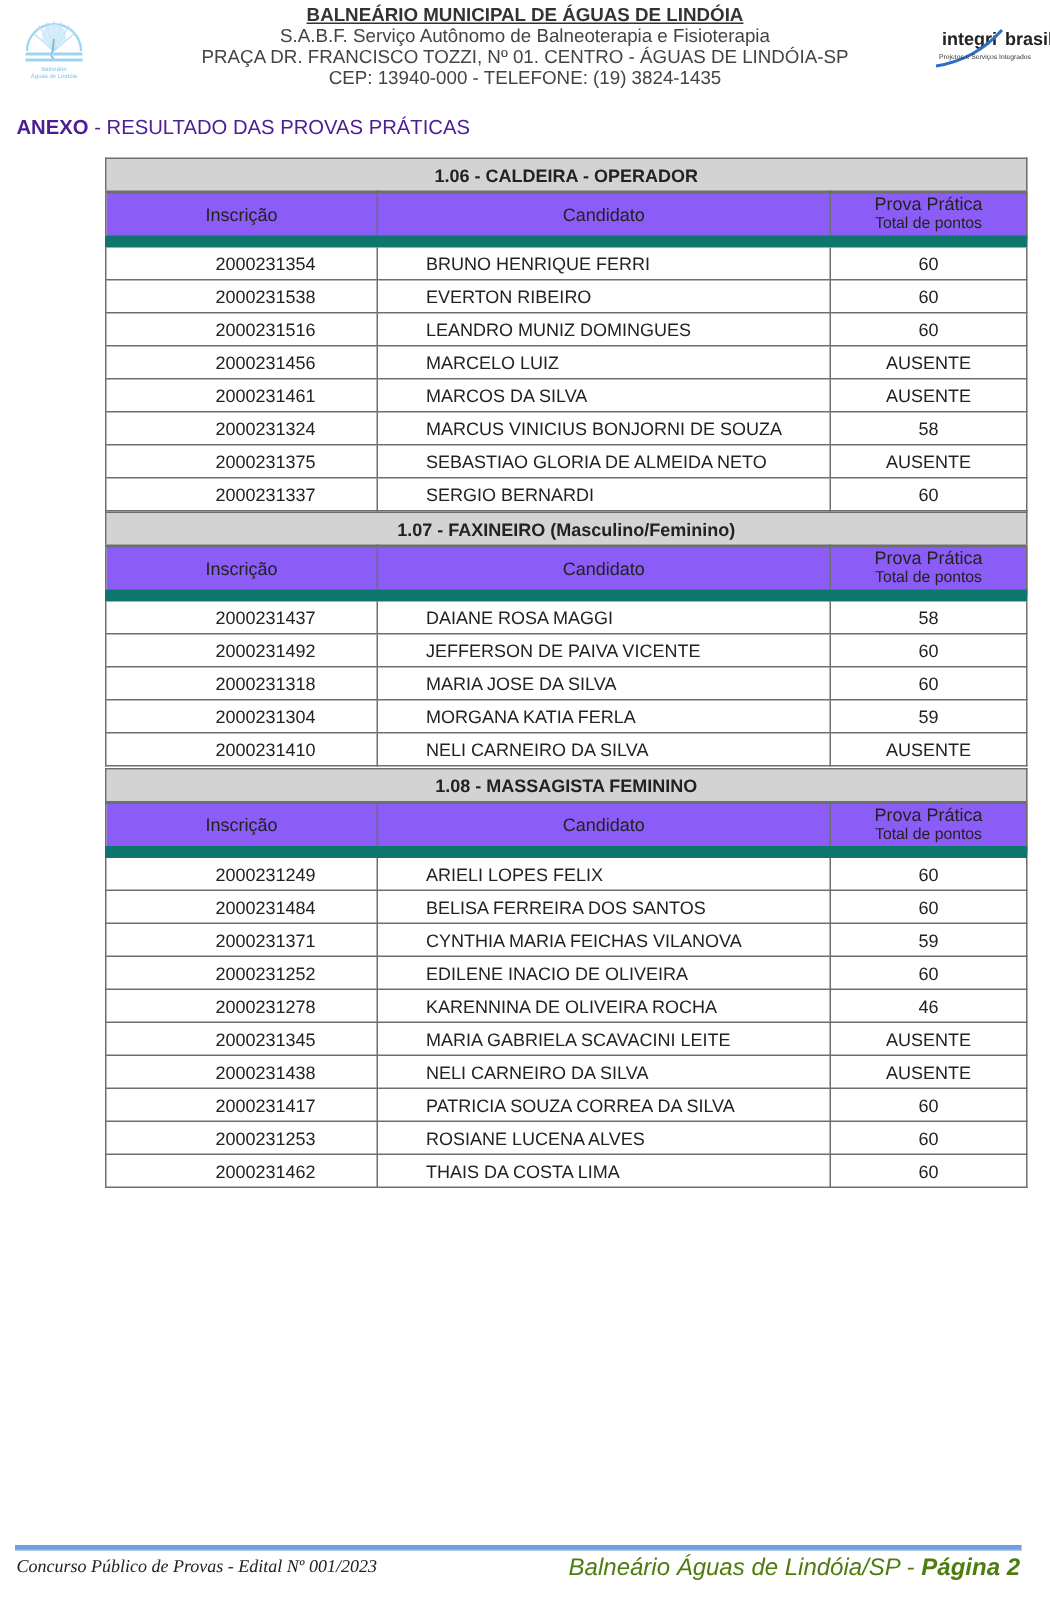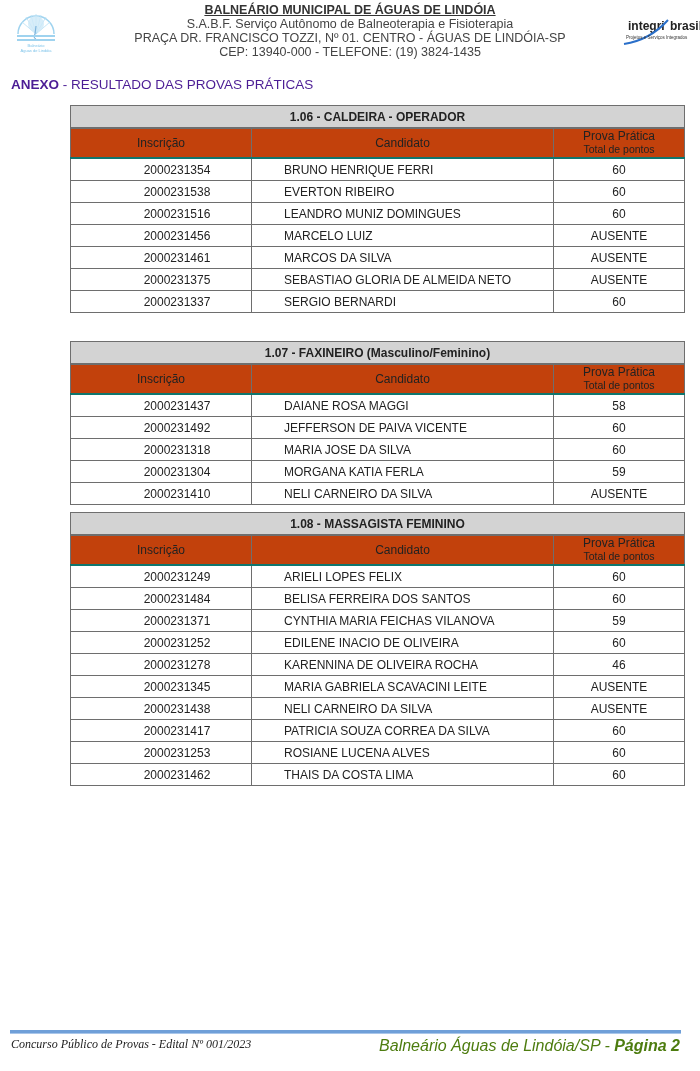--- a/index.html
+++ b/index.html
@@ -12,21 +12,21 @@
   .logo-right { position: absolute; left: 620px; top: 10px; width: 80px; height: 40px; }
   .header-text { position: absolute; left: 0; width: 700px; top: 3px; text-align: center; }
   .header-text div { font-size: 12.5px; line-height: 14px; color: #444; }
   .header-text .h-title { font-weight: bold; text-decoration: underline; color: #333; font-size: 12.5px; }
   .annex { position: absolute; left: 11px; top: 77px; font-size: 13.5px; color: #4c1d95; }
   .annex b { font-weight: bold; }
 
   .tbl { position: absolute; left: 38px; width: 614px; border-collapse: collapse; table-layout: fixed; margin-left: 32px; }
   .tbl td, .tbl th { border: 1px solid #6e6e6e; font-size: 12px; padding: 0; height: 21px; }
   .tbl .t-title { background: #d3d3d3; font-weight: bold; text-align: center; height: 21px; border-bottom: 2px solid #6e6e6e; }
-  .tbl .t-head th { background: #c2410c; font-weight: normal; height: 28px; text-align: center; line-height: 13px; border-bottom: 2px solid #0f766e; }
+  .tbl .t-head th { background: #8b5cf6; font-weight: normal; height: 28px; text-align: center; line-height: 13px; border-bottom: 8px solid #0f766e; }
   .tbl .t-head .sub { font-size: 10.5px; display: block; text-align: center; }
   .tbl td.c-ins { text-align: center; padding-left: 32px; }
   .tbl td.c-name { text-align: left; padding-left: 32px; }
   .tbl td.c-pts { text-align: center; }
   .tbl { border: 1.5px solid #6e6e6e; }
 
   .footer-line { position: absolute; left: 10px; top: 1030px; width: 671px; height: 3px; background: #6f9fd8; border-bottom: 1px solid #a9c6ea; }
   .footer-left { position: absolute; left: 11px; top: 1037px; font-size: 12px; font-style: italic; color: #222; font-family: Liberation Serif, serif; }
   .footer-right { position: absolute; right: 20px; top: 1037px; font-size: 16px; font-style: italic; color: #4d7c0f; }
   .footer-right b { font-weight: bold; }
@@ -107,20 +107,25 @@
         <td class="c-ins">2000231456</td>
         <td class="c-name">MARCELO LUIZ</td>
         <td class="c-pts">AUSENTE</td>
       </tr>
   <tr>
         <td class="c-ins">2000231461</td>
         <td class="c-name">MARCOS DA SILVA</td>
         <td class="c-pts">AUSENTE</td>
       </tr>
   <tr>
+        <td class="c-ins">2000231324</td>
+        <td class="c-name">MARCUS VINICIUS BONJORNI DE SOUZA</td>
+        <td class="c-pts">58</td>
+      </tr>
+  <tr>
         <td class="c-ins">2000231375</td>
         <td class="c-name">SEBASTIAO GLORIA DE ALMEIDA NETO</td>
         <td class="c-pts">AUSENTE</td>
       </tr>
   <tr>
         <td class="c-ins">2000231337</td>
         <td class="c-name">SERGIO BERNARDI</td>
         <td class="c-pts">60</td>
       </tr>
 </tbody>

